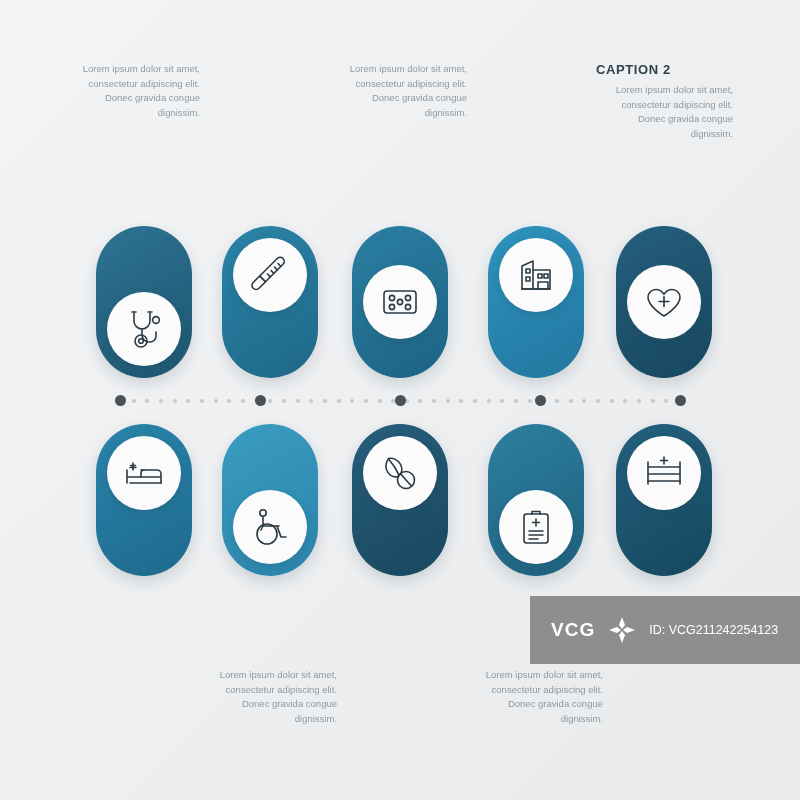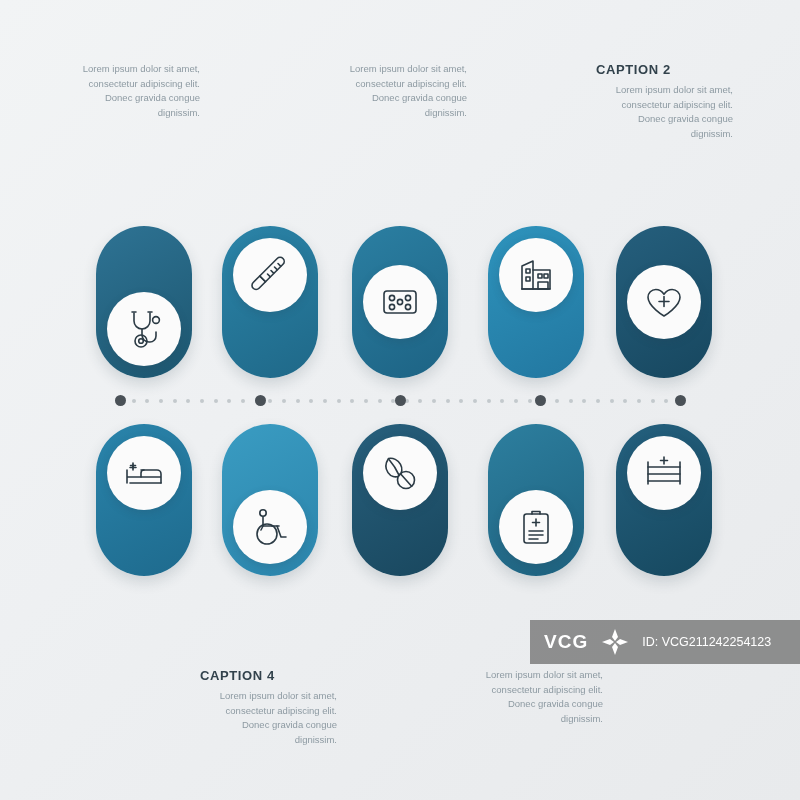--- a/index.html
+++ b/index.html
@@ -91,24 +91,24 @@
     position: absolute;
     width: 11px; height: 11px; border-radius: 50%;
     background: #4a5157;
     top: -1px;
   }
 
   
   #watermark {
     position: absolute;
     right: 0; bottom: 136px;
-    width: 270px; height: 44px;
+    width: 270px; height: 68px;
     background: rgba(105,105,105,0.72);
     display: flex; align-items: center;
-    padding-left: 14px;
+    padding-left: 21px;
     gap: 10px;
   }
   #watermark .wm-text {
     color: #fff; font-size: 19px; font-weight: bold; letter-spacing: 1px;
   }
   #watermark .wm-id {
     color: #fff; font-size: 12.5px;
   }
   .wm-flower { width: 34px; height: 34px; position: relative; }
 </style>
@@ -121,21 +121,20 @@
     <div class="cap-body">Lorem ipsum dolor sit amet, consectetur adipiscing elit. Donec gravida congue dignissim.</div>
   </div>
   <div class="caption cap2">
     <div class="cap-body">Lorem ipsum dolor sit amet, consectetur adipiscing elit. Donec gravida congue dignissim.</div>
   </div>
   <div class="caption cap3">
     <div class="cap-title">CAPTION 2</div>
     <div class="cap-body">Lorem ipsum dolor sit amet, consectetur adipiscing elit. Donec gravida congue dignissim.</div>
   </div>
   <div class="caption cap4">
-    <div class="cap-title">CAPTION 4</div>
     <div class="cap-body">Lorem ipsum dolor sit amet, consectetur adipiscing elit. Donec gravida congue dignissim.</div>
   </div>
   <div class="caption cap5">
     <div class="cap-body">Lorem ipsum dolor sit amet, consectetur adipiscing elit. Donec gravida congue dignissim.</div>
   </div>
 
   <div class="pill p1" style="background: linear-gradient(150deg, rgb(46, 115, 148) 0%, rgb(29, 86, 111) 100%);">
     <div class="pill-inner-circle circ-bottom">
       <svg width="46" height="46" viewBox="0 0 46 46" fill="none" stroke="#2b3a44" stroke-width="1.6" stroke-linecap="round" stroke-linejoin="round">
         <path d="M13 7v8a8 8 0 0 0 16 0V7"></path>

